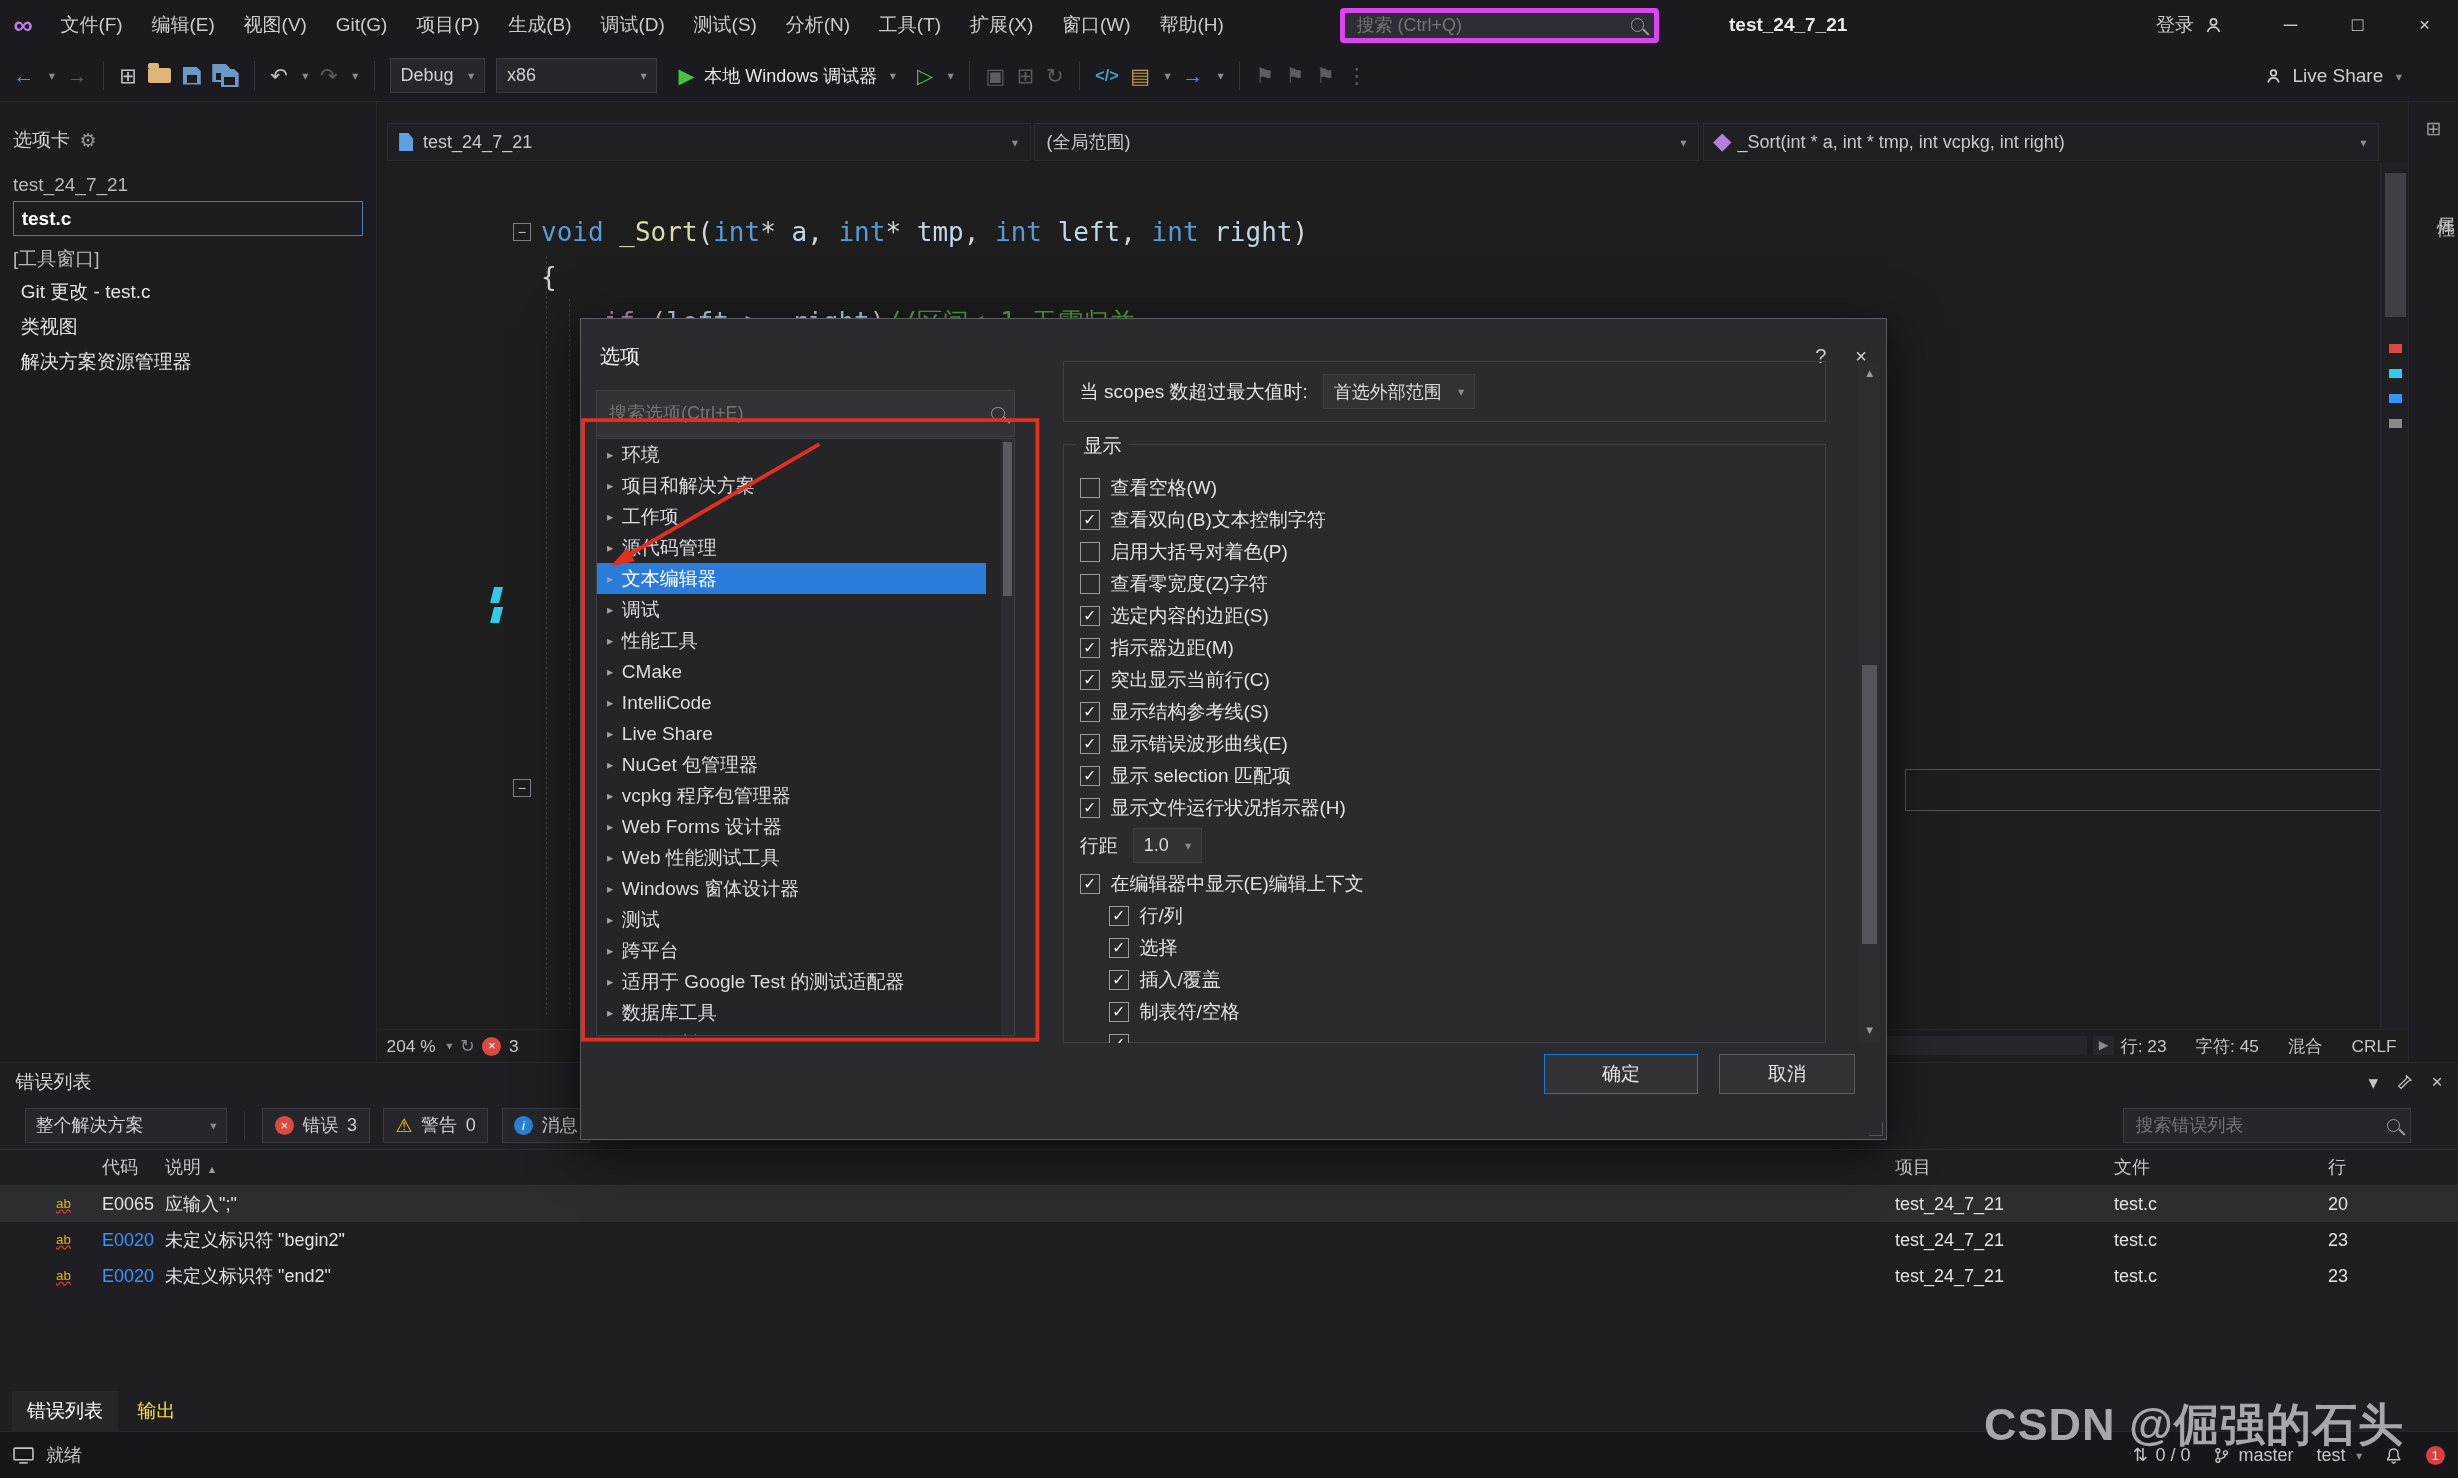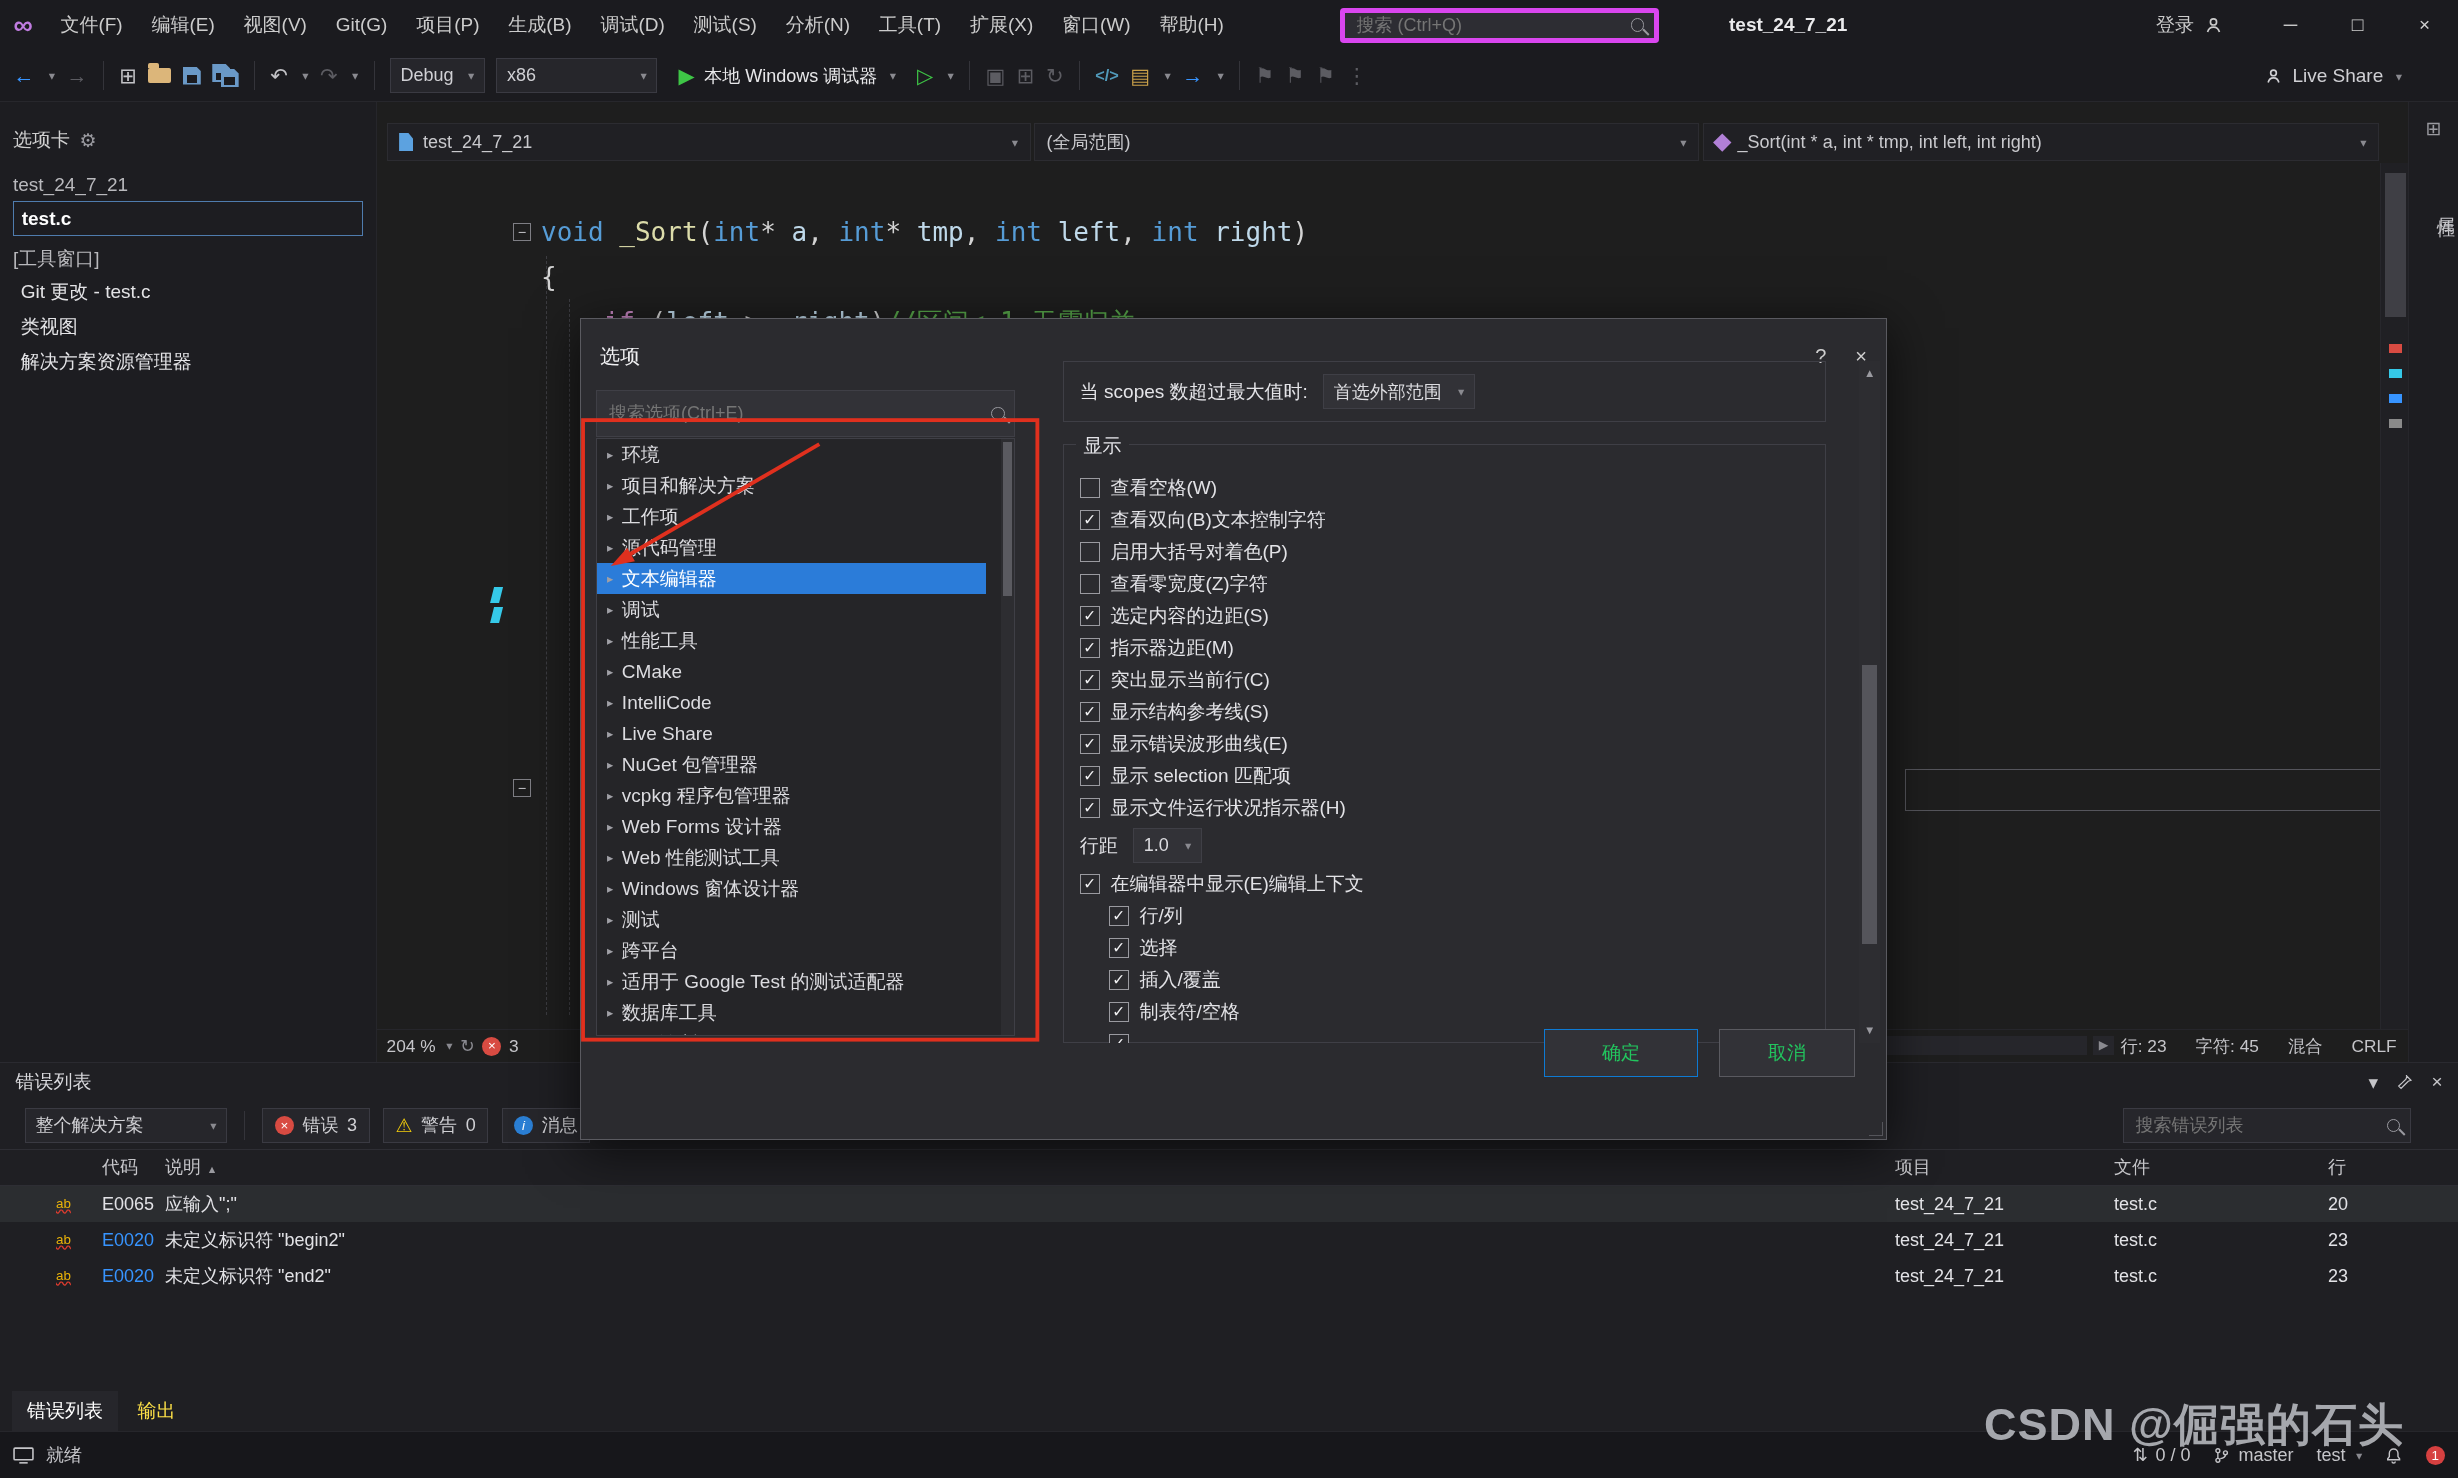--- a/index.html
+++ b/index.html
@@ -124,22 +124,22 @@
   .grplabel{position:absolute;top:-12.5px;left:11.5px;background:#2b2b2f;padding:0 7.7px;color:#e4e4e8}
   .cb{display:flex;align-items:center;gap:10.6px;height:32px;color:#e2e2e6}
   .box{width:20px;height:20px;border:1px solid #9a9aa0;background:#2b2b2f;display:flex;align-items:center;justify-content:center;
        font-size:15.4px;color:#f2f2f4;box-sizing:border-box;flex:none}
   .lsrow{display:flex;align-items:center;gap:15.4px;height:40px;margin:1.9px 0;color:#e2e2e6}
   .indent{margin-left:29px}
   .clipwrap{height:21px;overflow:hidden}
   .dlg-sb{position:absolute;right:5.8px;top:42px;width:21px;height:682px;background:#2d2d31;color:#9a9aa0;font-size:11.5px;text-align:center}
   .dlg-thumb{position:absolute;left:2.9px;top:304px;width:15.4px;height:279px;background:#55555b}
   .sb-arrow{position:absolute;left:0;width:21px;line-height:21px}
-  .dbtn{position:absolute;top:710px;height:48px;display:flex;align-items:center;justify-content:center;background:#323237;
-        border:1px solid #5a5a60;color:#22c55e;box-sizing:border-box}
+  .dbtn{position:absolute;top:735px;height:40px;display:flex;align-items:center;justify-content:center;background:#323237;
+        border:1px solid #5a5a60;color:#e5e5e5;box-sizing:border-box}
   .dbtn.primary{border-color:#0e7ad3}
   .grip{position:absolute;right:2.9px;bottom:2.9px;width:13.4px;height:13.4px;border-right:1.9px solid #55555b;border-bottom:1.9px solid #55555b}
 
   
   .annotation{position:absolute;left:0;top:0;z-index:70;pointer-events:none}
   .watermark{position:absolute;right:54px;top:1395px;font-size:45px;color:rgba(196,199,205,.82);font-weight:600;z-index:80;letter-spacing:1px;white-space:nowrap}
 </style>
 </head>
 <body>
 
@@ -259,21 +259,21 @@
       <span class="docicon"></span>
       <span>test_24_7_21</span>
       <span class="car">▾</span>
     </div>
     <div class="navsec" style="left:657px;width:665px">
       <span>(全局范围)</span>
       <span class="car">▾</span>
     </div>
     <div class="navsec" style="left:1326px;width:676px">
       <span class="cubeicon"></span>
-      <span>_Sort(int * a, int * tmp, int left, int right)</span>
+      <span>_Sort(int * a, int * tmp, int vcpkg, int right)</span>
       <span class="car">▾</span>
     </div>
 
     <div class="foldbox" style="left:136px;top:121px">−</div>
     <div class="foldbox" style="left:136px;top:677px">−</div>
     <div class="guide" style="left:169px;top:154px;height:759px"></div>
     <div class="guide" style="left:192px;top:197px;height:716px"></div>
     <span class="selbar" style="left:115px;top:485px"></span>
     <span class="selbar" style="left:115px;top:505px"></span>
     <div class="ghostbox"></div>

